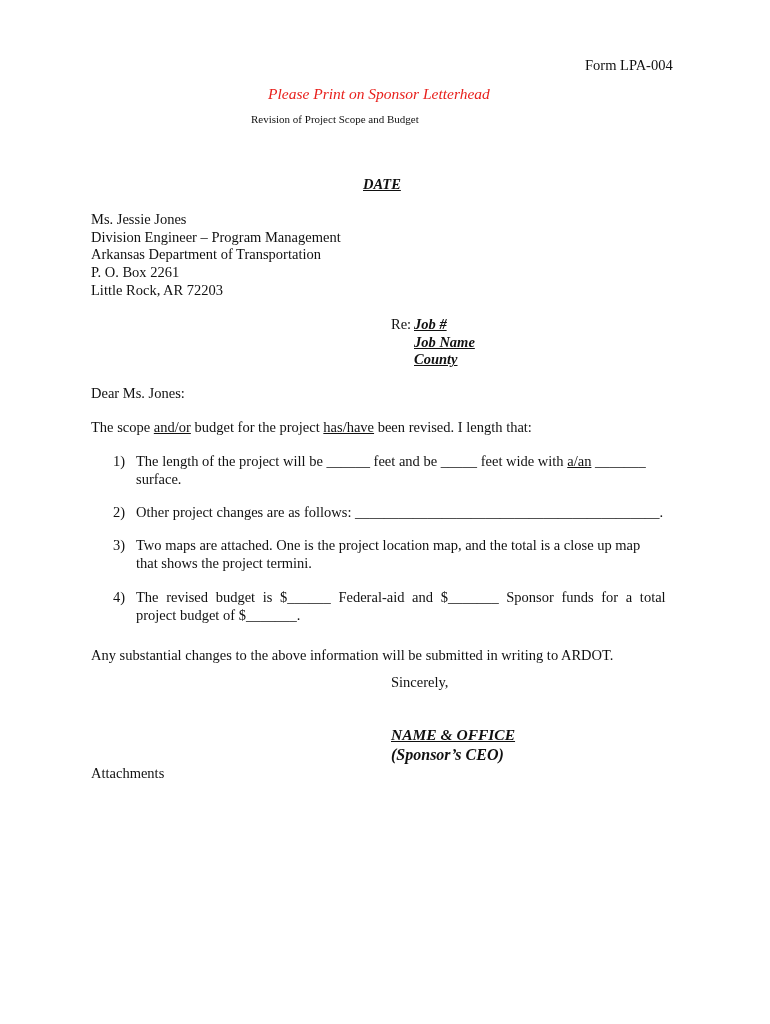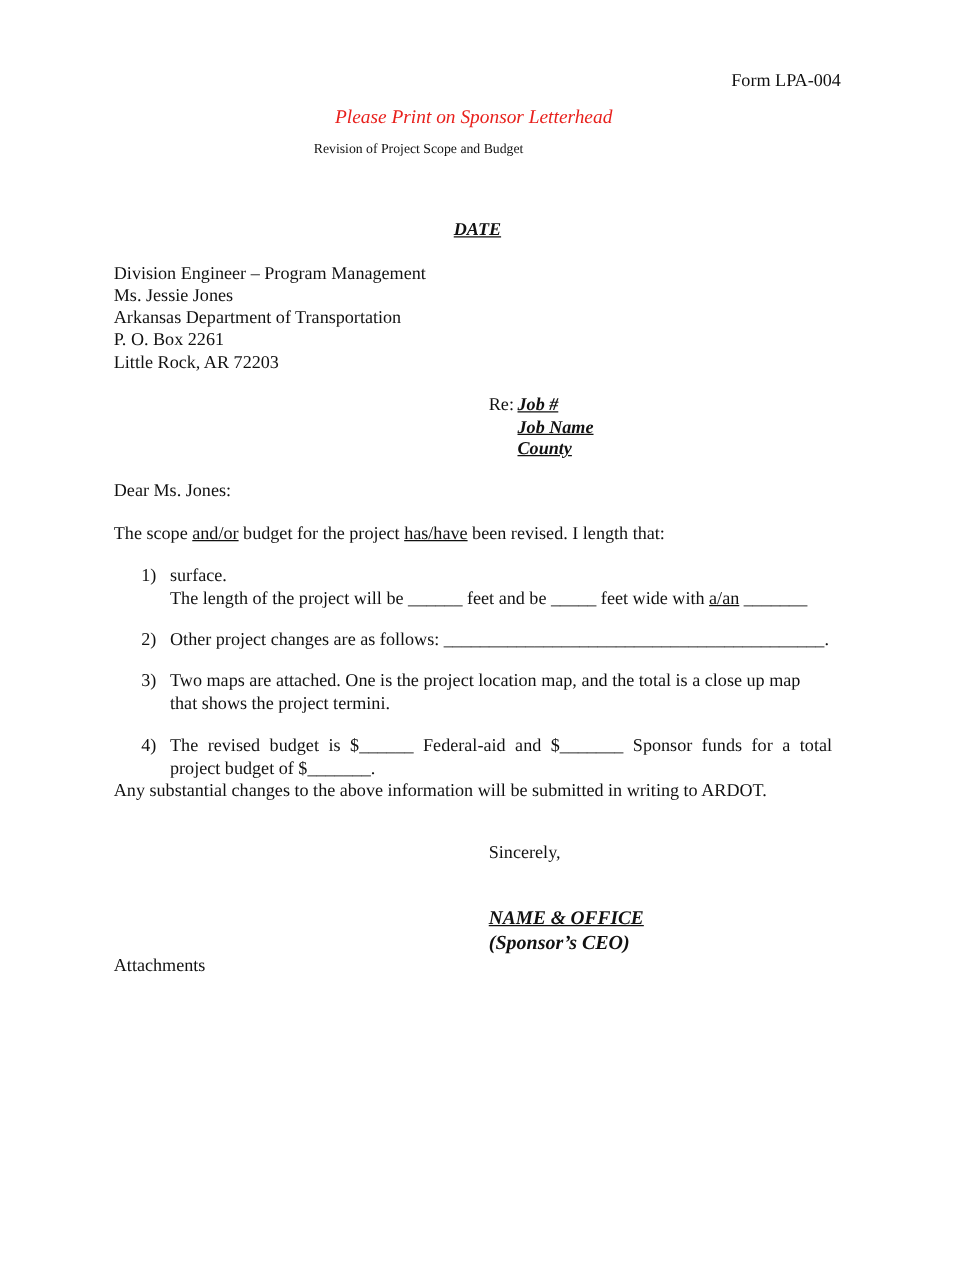--- a/index.html
+++ b/index.html
@@ -21,60 +21,60 @@
 <div>
 
   <div class="abs" style="left:585px; top:57px;">Form LPA-004</div>
 
   <div class="abs red" style="left:268px; top:85px; font-size:15.5px;">Please Print on Sponsor Letterhead</div>
   <div class="abs" style="left:251px; top:113px; font-size:11px;">Revision of Project Scope and Budget</div>
 
   <div class="abs bi u" style="left:363px; top:176px;">DATE</div>
 
   <div class="abs line" style="left:91px; top:211px;">
+    <div>Ms. Jessie Jones</div>
     <div>Division Engineer – Program Management</div>
-    <div>Ms. Jessie Jones</div>
     <div>Arkansas Department of Transportation</div>
     <div>P. O. Box 2261</div>
     <div>Little Rock, AR  72203</div>
   </div>
 
   <div class="abs" style="left:391px; top:316px;">Re:</div>
   <div class="abs line" style="left:414px; top:316px;">
     <div class="bi u">Job #</div>
     <div class="bi u">Job Name</div>
     <div class="bi u">County</div>
   </div>
 
   <div class="abs" style="left:91px; top:385px;">Dear Ms. Jones:</div>
 
   <div class="abs" style="left:91px; top:419px;"><span>The scope </span><span class="u">and/or</span><span> budget for the project </span><span class="u">has/have</span><span> been revised.  I length that:</span></div>
 
   <div class="abs" style="left:113px; top:453px;">1)</div>
   <div class="abs line" style="left:136px; top:453px;">
+    <div><span> The length of the project will be ______ feet and be _____ feet wide with </span><span class="u">a/an</span><span> _______</span></div>
     <div>surface.</div>
-    <div><span> The length of the project will be ______ feet and be _____ feet wide with </span><span class="u">a/an</span><span> _______</span></div>
   </div>
 
   <div class="abs" style="left:113px; top:504px;">2)</div>
   <div class="abs" style="left:136px; top:504px;">Other project changes are as follows: __________________________________________.</div>
 
   <div class="abs" style="left:113px; top:537px;">3)</div>
   <div class="abs line" style="left:136px; top:537px;">
     <div>Two maps are attached.  One is the project location map, and the total is a close up map</div>
     <div>that shows the project termini.</div>
   </div>
 
   <div class="abs" style="left:113px; top:589px;">4)</div>
   <div class="abs line" style="left:136px; top:589px; width:544px;">
     <div class="just" style="word-spacing:4px;">The revised budget is $______ Federal-aid and $_______ Sponsor funds for a total</div>
     <div>project budget of $_______.</div>
   </div>
 
-  <div class="abs" style="left:91px; top:625px;">Any substantial changes to the above information will be submitted in writing to ARDOT.</div>
+  <div class="abs" style="left:91px; top:647px;">Any substantial changes to the above information will be submitted in writing to ARDOT.</div>
 
   <div class="abs" style="left:391px; top:674px;">Sincerely,</div>
 
   <div class="abs bi u" style="left:391px; top:726px; font-size:15.5px;">NAME &amp; OFFICE</div>
   <div class="abs bi" style="left:391px; top:746px; font-size:16px;">(Sponsor’s CEO)</div>
 
   <div class="abs" style="left:91px; top:765px;">Attachments</div>
 
 </div>
 

